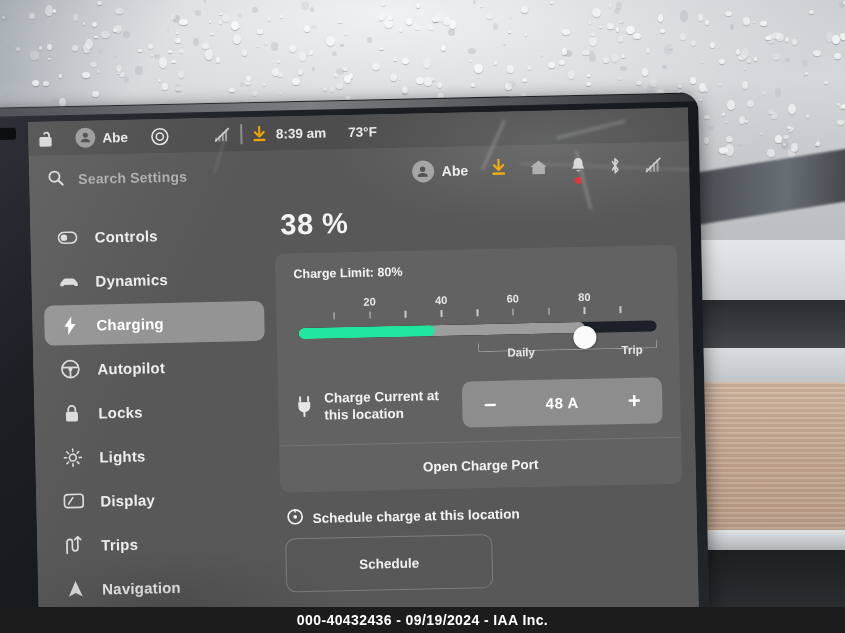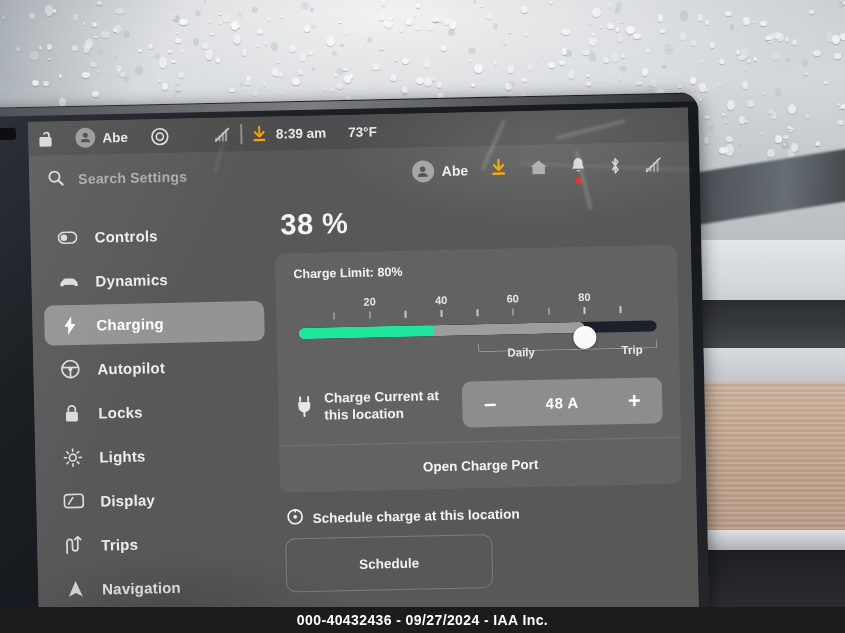--- a/index.html
+++ b/index.html
@@ -902,15 +902,15 @@
   </div>
 
   <div class="glare"></div>
   <div class="glare-streak" style="left:492px;top:118px;width:3px;height:54px;transform:rotate(24deg);"></div>
   <div class="glare-streak" style="left:556px;top:128px;width:70px;height:3px;transform:rotate(-14deg);"></div>
   <div class="glare-streak" style="left:582px;top:150px;width:3px;height:60px;transform:rotate(-14deg);"></div>
   <div class="glare-streak" style="left:220px;top:128px;width:2px;height:46px;transform:rotate(16deg);opacity:.6"></div>
   <div class="glare-streak" style="left:520px;top:165px;width:170px;height:3px;transform:rotate(2deg);opacity:.45"></div>
 
   <div class="watermark">
-    <span>000-40432436 - 09/27/2024 - IAA Inc.</span>
+    <span>000-40432436 - 09/19/2024 - IAA Inc.</span>
   </div>
 </div>
 
 </body></html>

